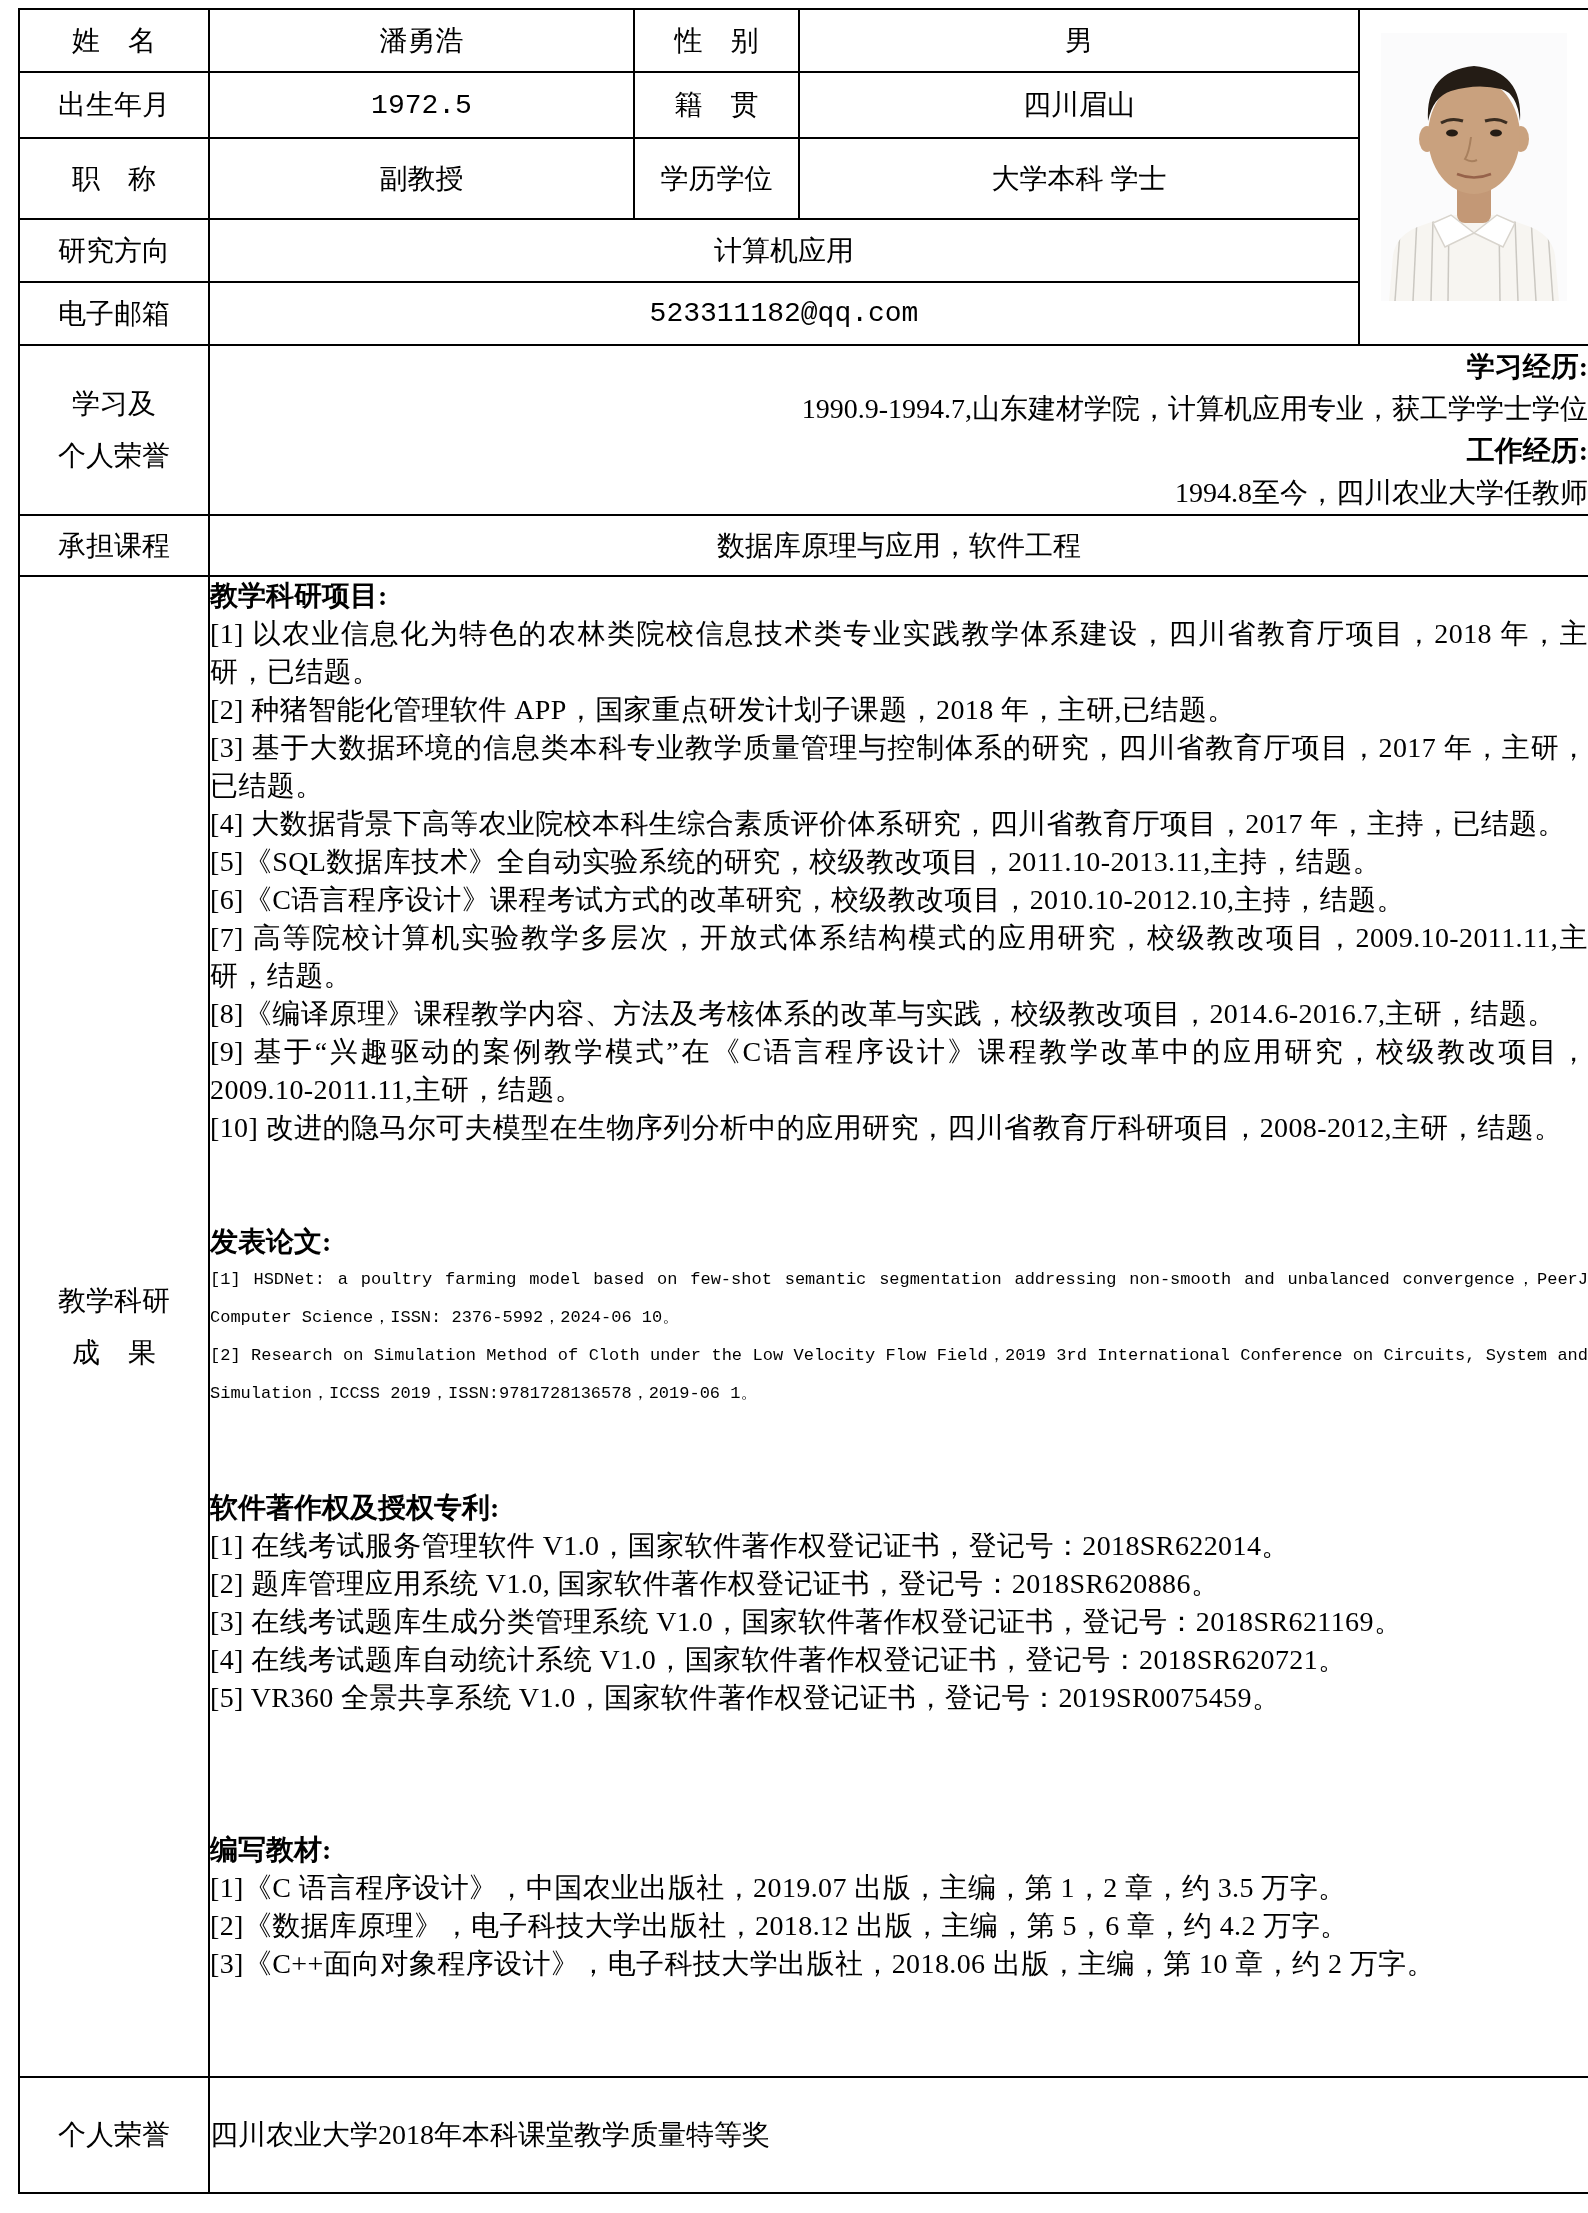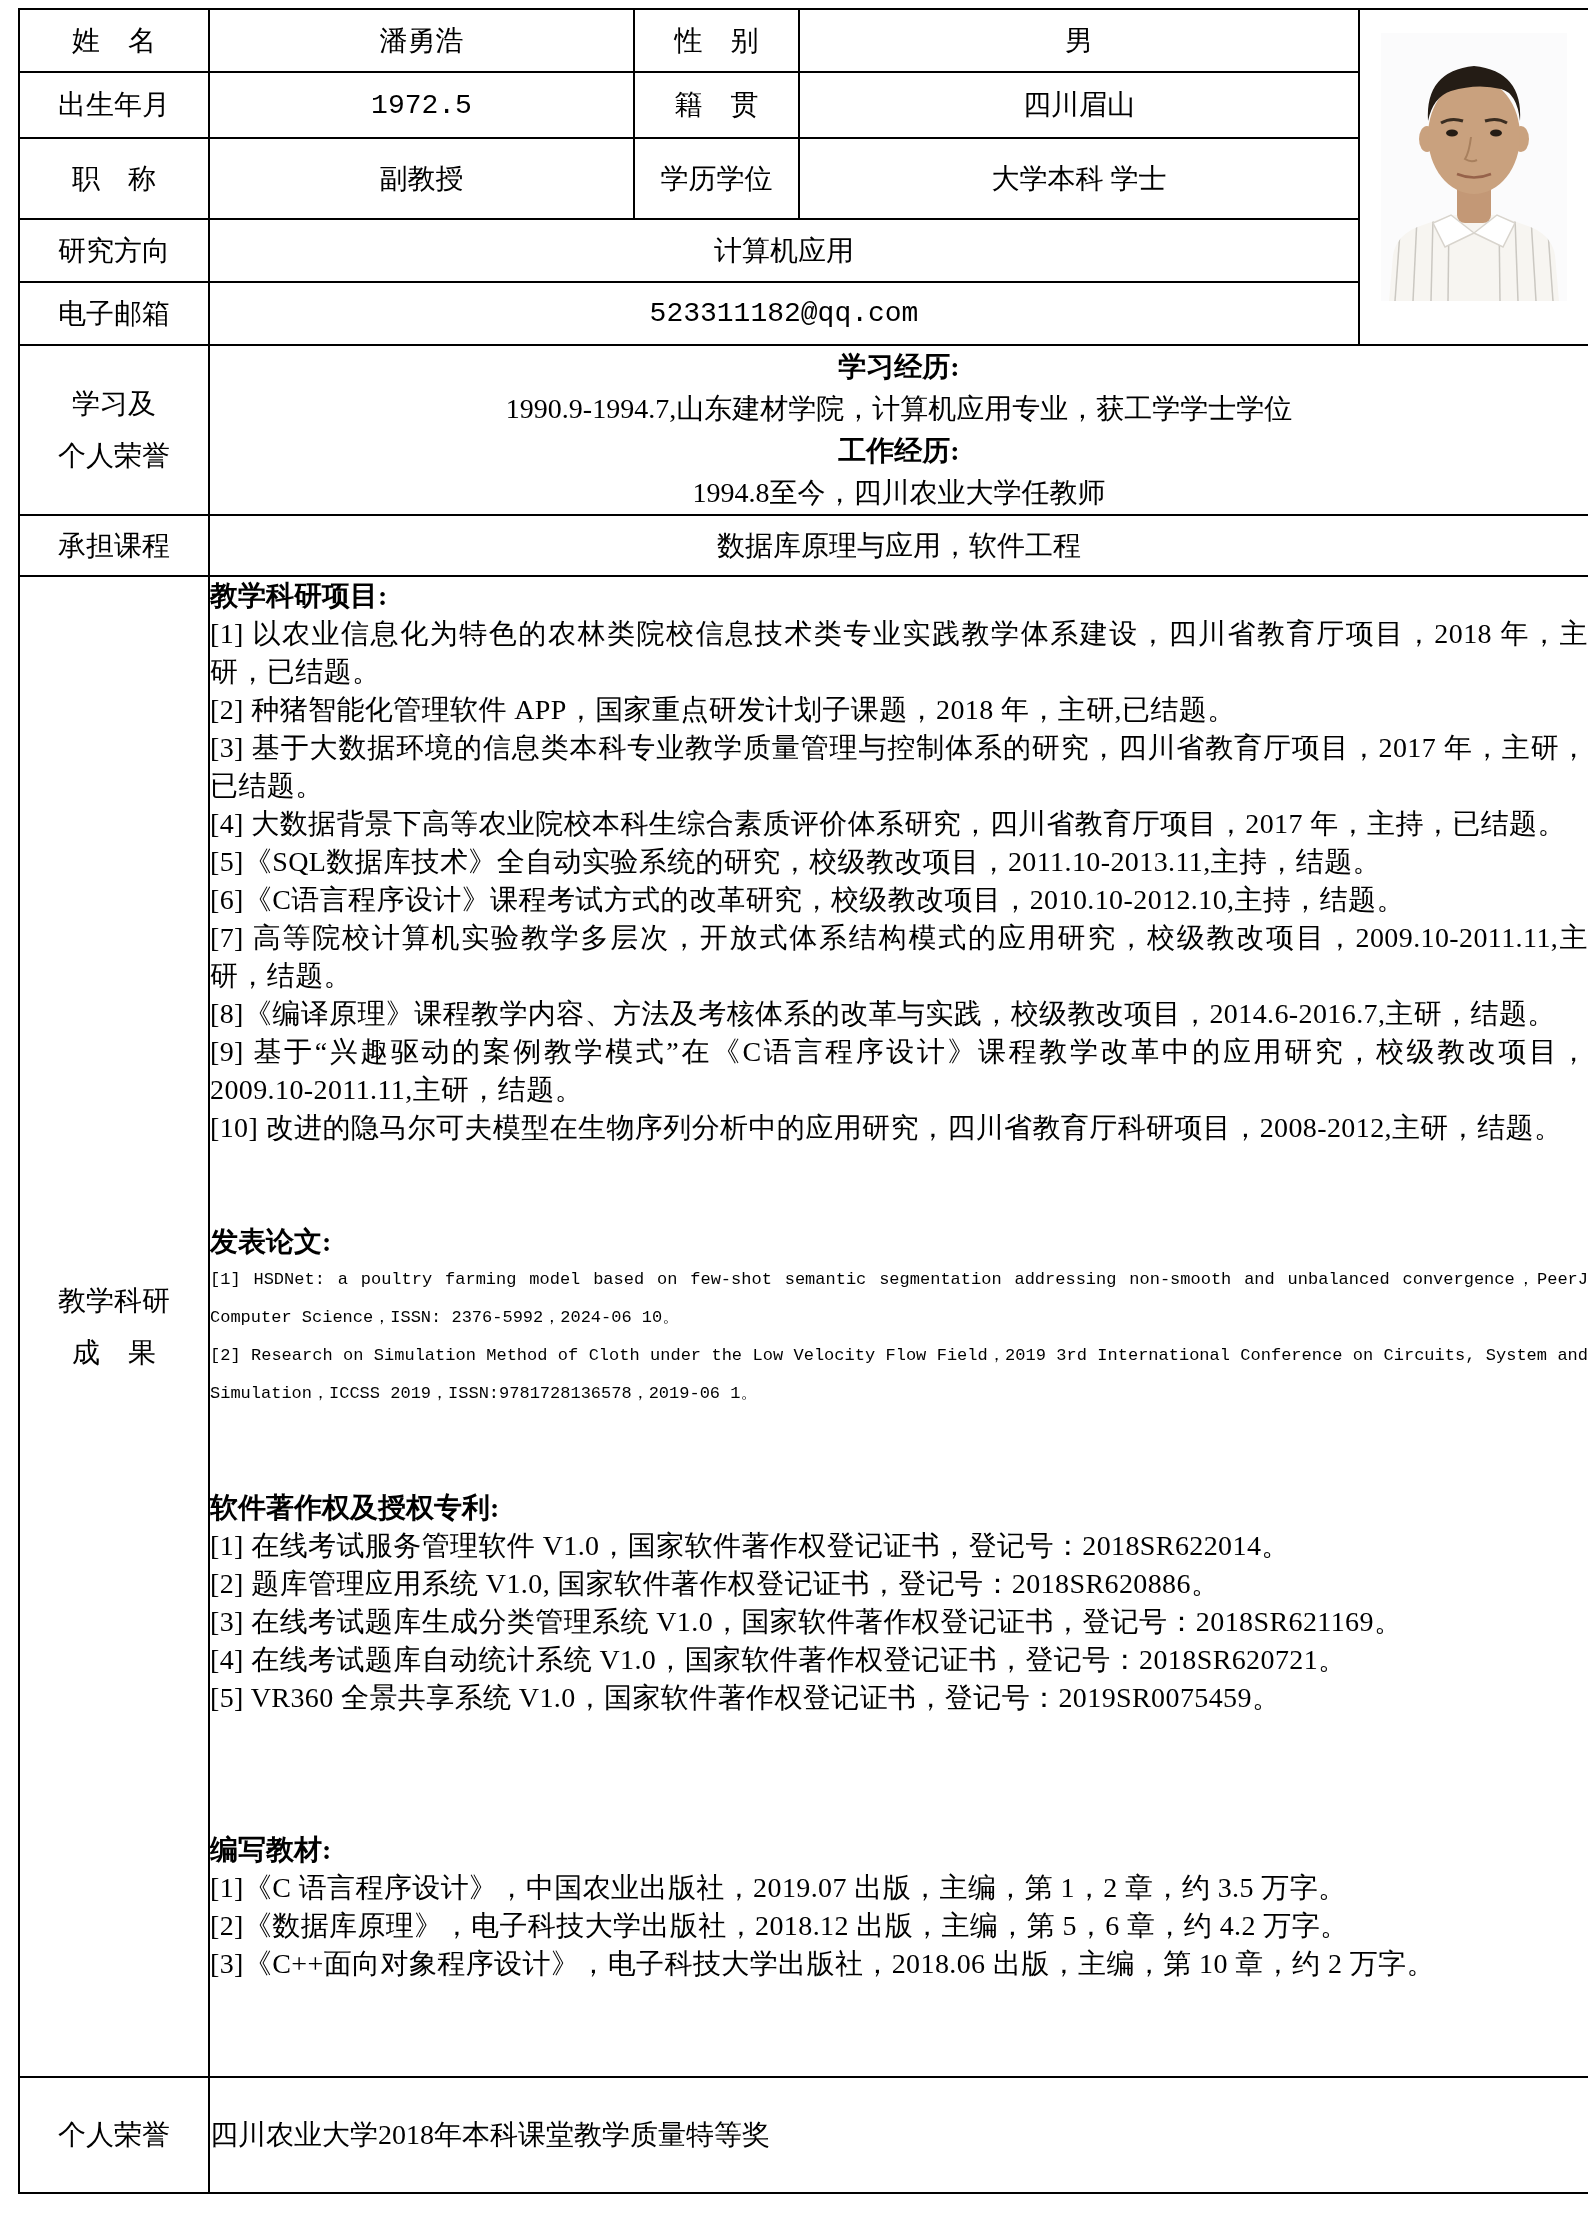--- a/index.html
+++ b/index.html
@@ -45,21 +45,21 @@
     font-size: 26px;
   }
   td.photo-cell {
     vertical-align: middle;
     text-align: center;
   }
   .photo-svg { display: block; margin: 0 auto; position: relative; top: -10px; }
 
   td.exp-cell {
     vertical-align: middle;
-    text-align: center;
+    text-align: right;
     padding: 2px 10px 2px 6px;
     line-height: 42px;
     font-size: 28px;
   }
   .exp-heading { font-weight: bold; }
 
   .two-line-label div { line-height: 52px; }
 
   td.ach-cell {
     vertical-align: top;

